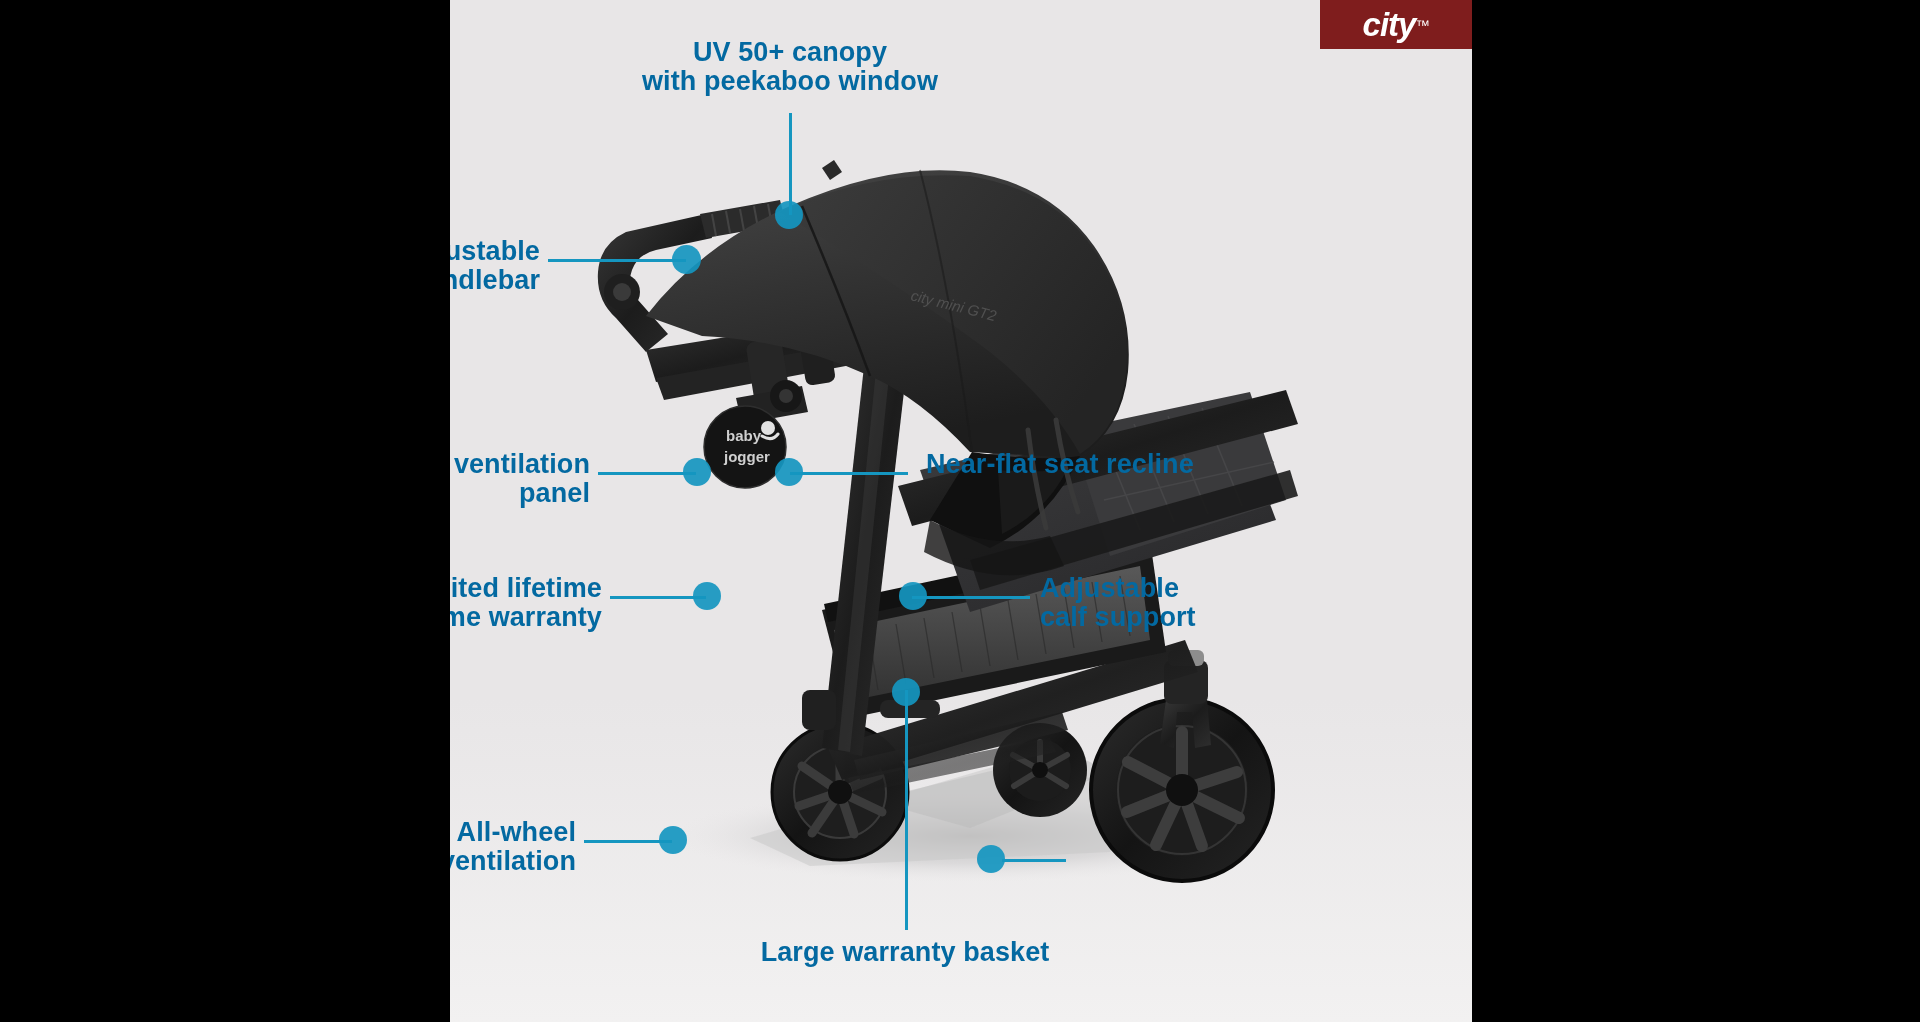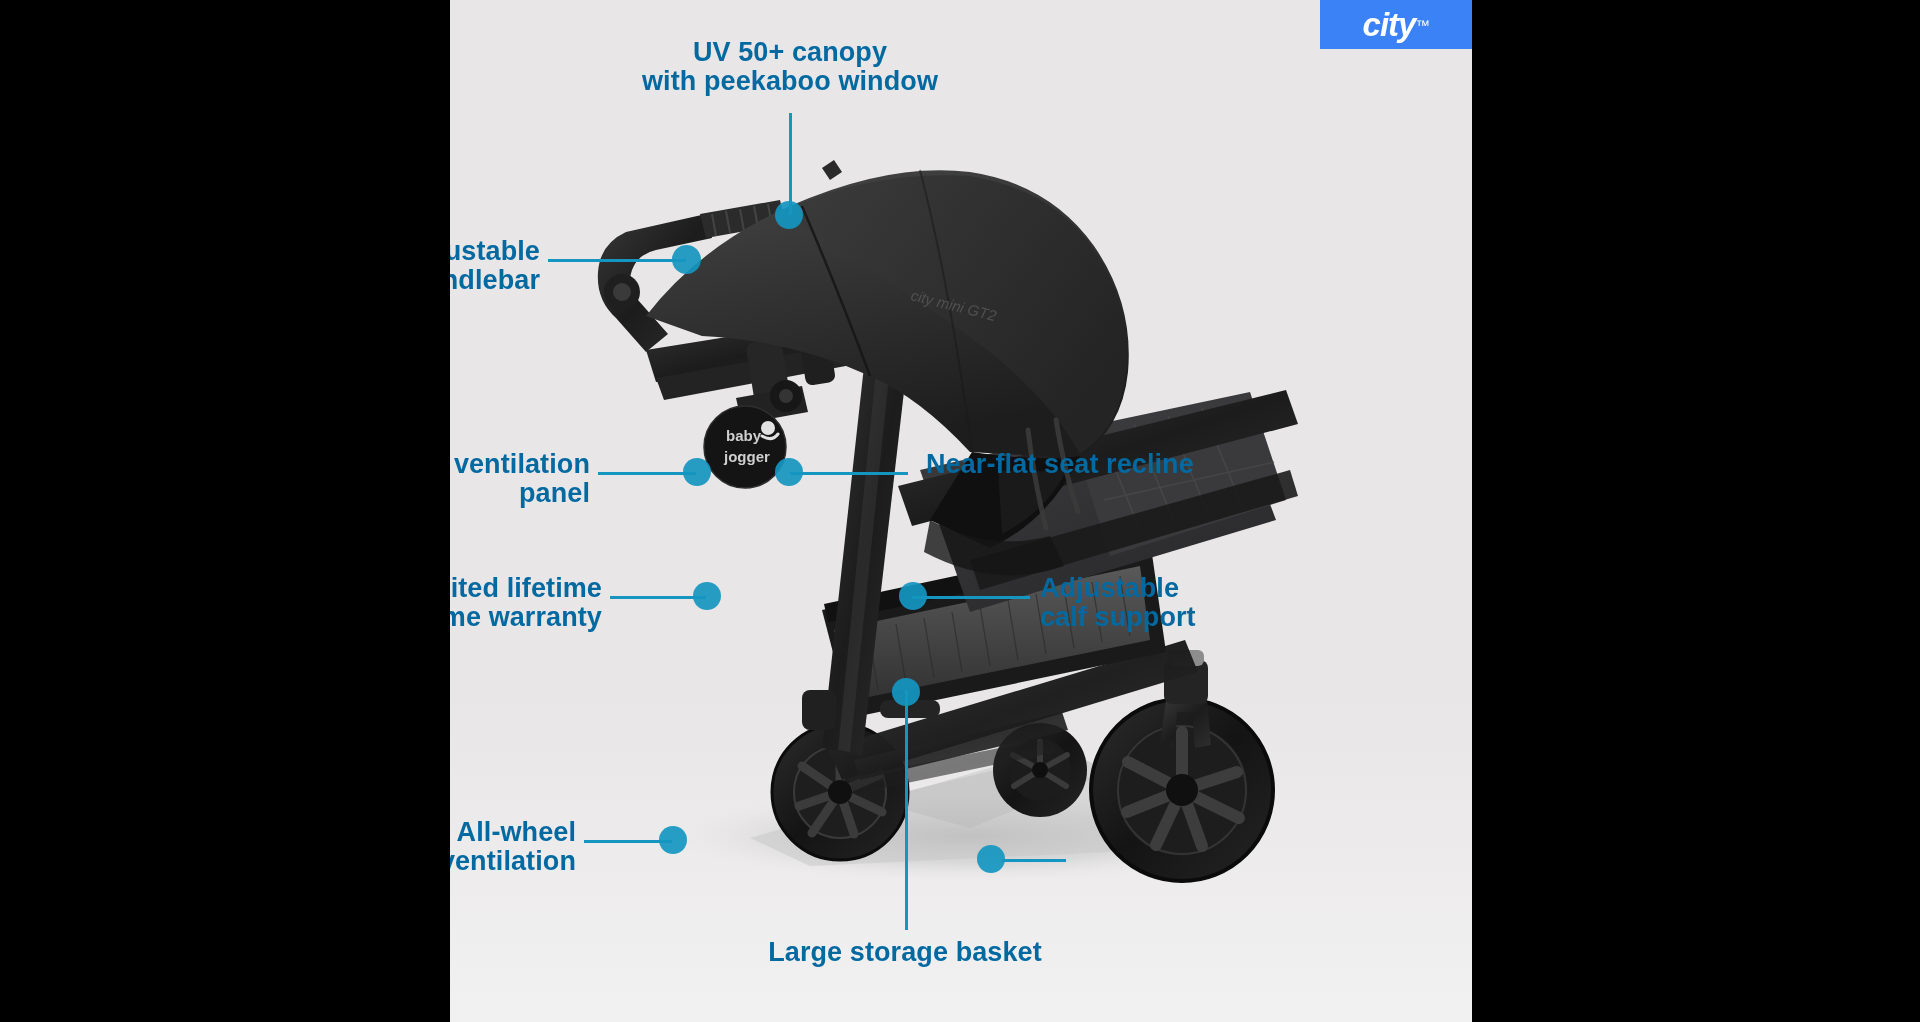--- a/index.html
+++ b/index.html
@@ -8,21 +8,21 @@
   #stage{position:relative;width:1920px;height:1022px;background:#000;}
 
   
   #canvas{
     position:absolute;left:450px;top:0;width:1022px;height:1022px;
     background:#e8e6e7;overflow:hidden;
   }
 
   
   .logo-box{
-    position:absolute;right:0;top:0;width:152px;height:49px;background:#3b82f6;
+    position:absolute;right:0;top:0;width:152px;height:49px;background:#7f1d1d;
     display:flex;align-items:center;justify-content:center;
   }
   .logo-word{
     color:#fff;font-weight:bold;font-style:italic;font-size:33px;
     letter-spacing:-1px;line-height:1;
   }
   .logo-tm{color:#fff;font-size:14px;vertical-align:super;font-style:normal;font-weight:normal;}
 
   
   .callout{
@@ -302,21 +302,21 @@
 
     <div class="callout ta-r" style="left:-70px;top:450px;width:210px;">Air ventilation
 panel</div>
 
     <div class="callout ta-r" style="left:-70px;top:574px;width:222px;">Limited lifetime
 frame warranty</div>
 
     <div class="callout ta-r" style="left:-70px;top:818px;width:196px;">All-wheel
 ventilation</div>
 
-    <div class="callout ta-c" style="left:295px;top:938px;width:320px;">Large storage basket</div>
+    <div class="callout ta-c" style="left:295px;top:938px;width:320px;">Large warranty basket</div>
 
     <div class="callout ta-l" style="left:476px;top:450px;width:330px;">Near-flat seat recline</div>
 
     <div class="callout ta-l" style="left:590px;top:574px;width:230px;">Adjustable
 calf support</div>
 
 
     <div class="logo-box">
       <span class="logo-word">city</span>
         <span class="logo-tm">™</span>

